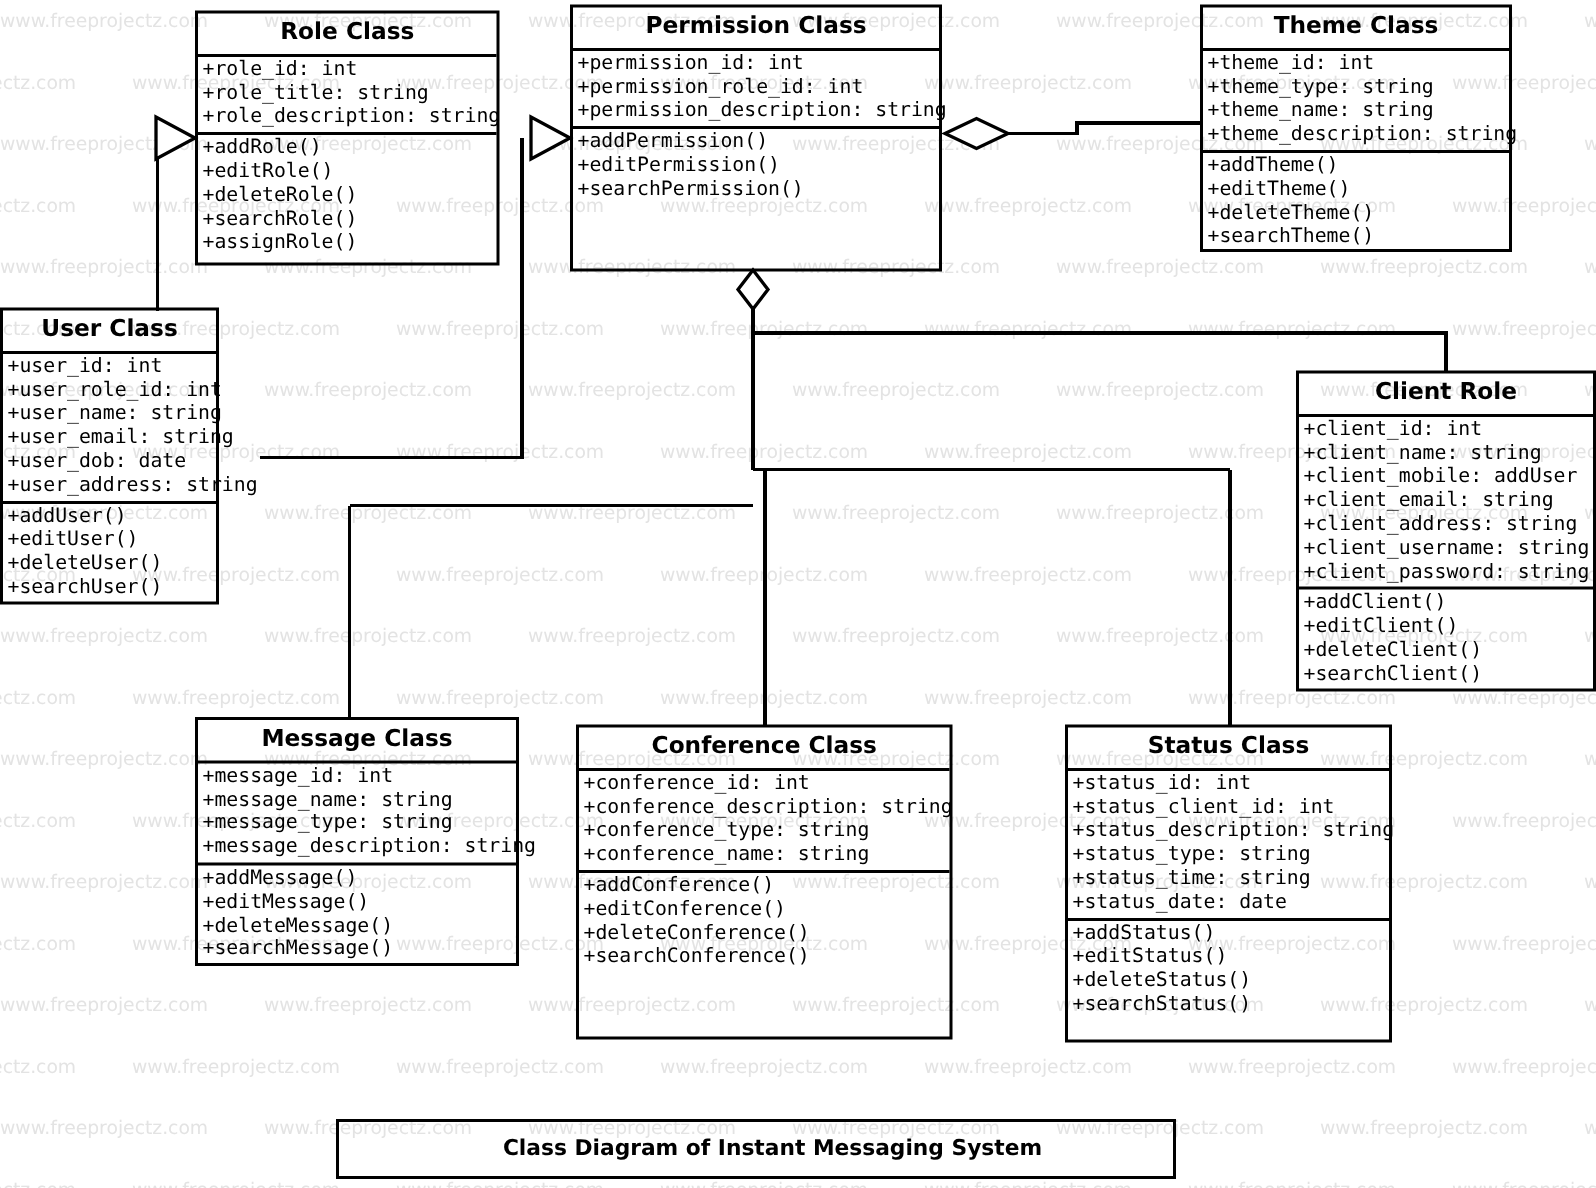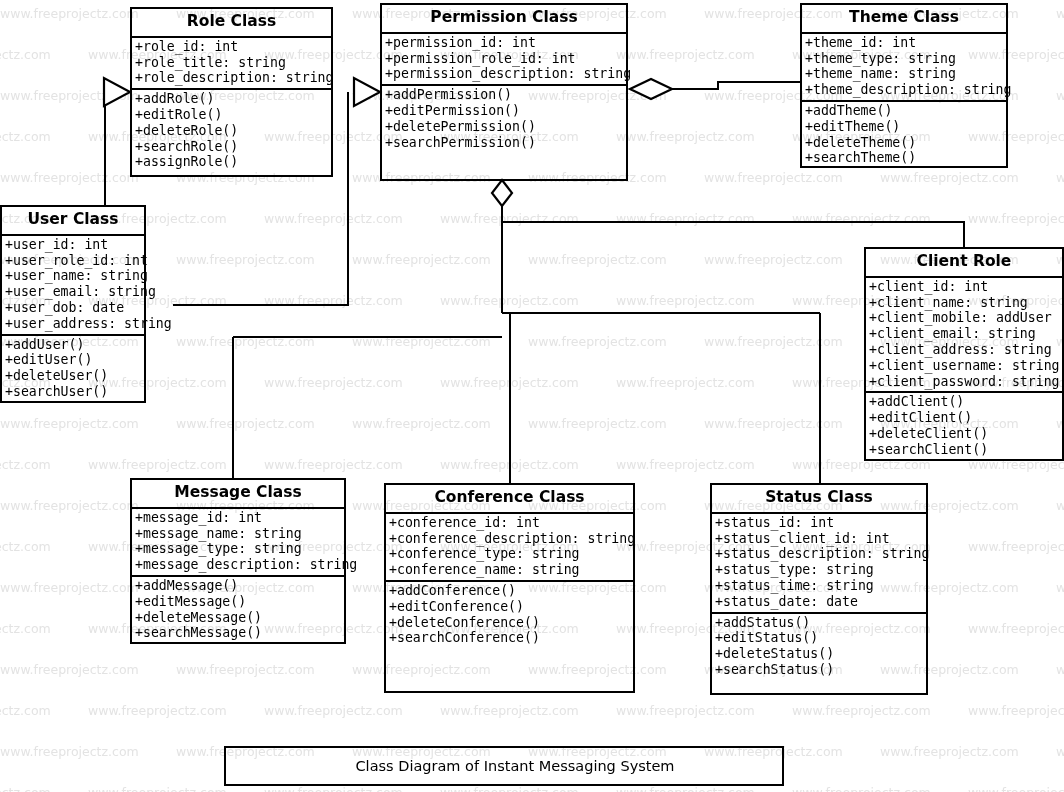--- a/index.html
+++ b/index.html
@@ -79,21 +79,21 @@
     z-index: 3;
     border: 2px solid #000000;
     box-sizing: border-box;
     background: transparent;
     display: flex;
     align-items: center;
     justify-content: center;
   }
   #caption-text {
     font-family: "DejaVu Sans", sans-serif;
-    font-weight: normal;
+    font-weight: bold;
     font-size: 14.5px;
     color: #000000;
     white-space: nowrap;
     margin-left: 22px;
   }
 </style>
 </head>
 <body>
 
 <div id="canvas">
@@ -289,21 +289,20 @@
   <div class="uml-class" style="left:380px; top:3px; width:248px; height:178px;">
     <div class="uml-title">Permission Class</div>
     <div class="uml-section attrs">
       <div class="uml-row">+permission_id: int</div>
       <div class="uml-row">+permission_role_id: int</div>
       <div class="uml-row">+permission_description: string</div>
     </div>
     <div class="uml-section methods">
       <div class="uml-row">+addPermission()</div>
       <div class="uml-row">+editPermission()</div>
-      <div class="uml-row">+deletePermission()</div>
       <div class="uml-row">+searchPermission()</div>
     </div>
   </div>
 
   <div class="uml-class" style="left:800px; top:3px; width:208px; height:165px;">
     <div class="uml-title">Theme Class</div>
     <div class="uml-section attrs">
       <div class="uml-row">+theme_id: int</div>
       <div class="uml-row">+theme_type: string</div>
       <div class="uml-row">+theme_name: string</div>

